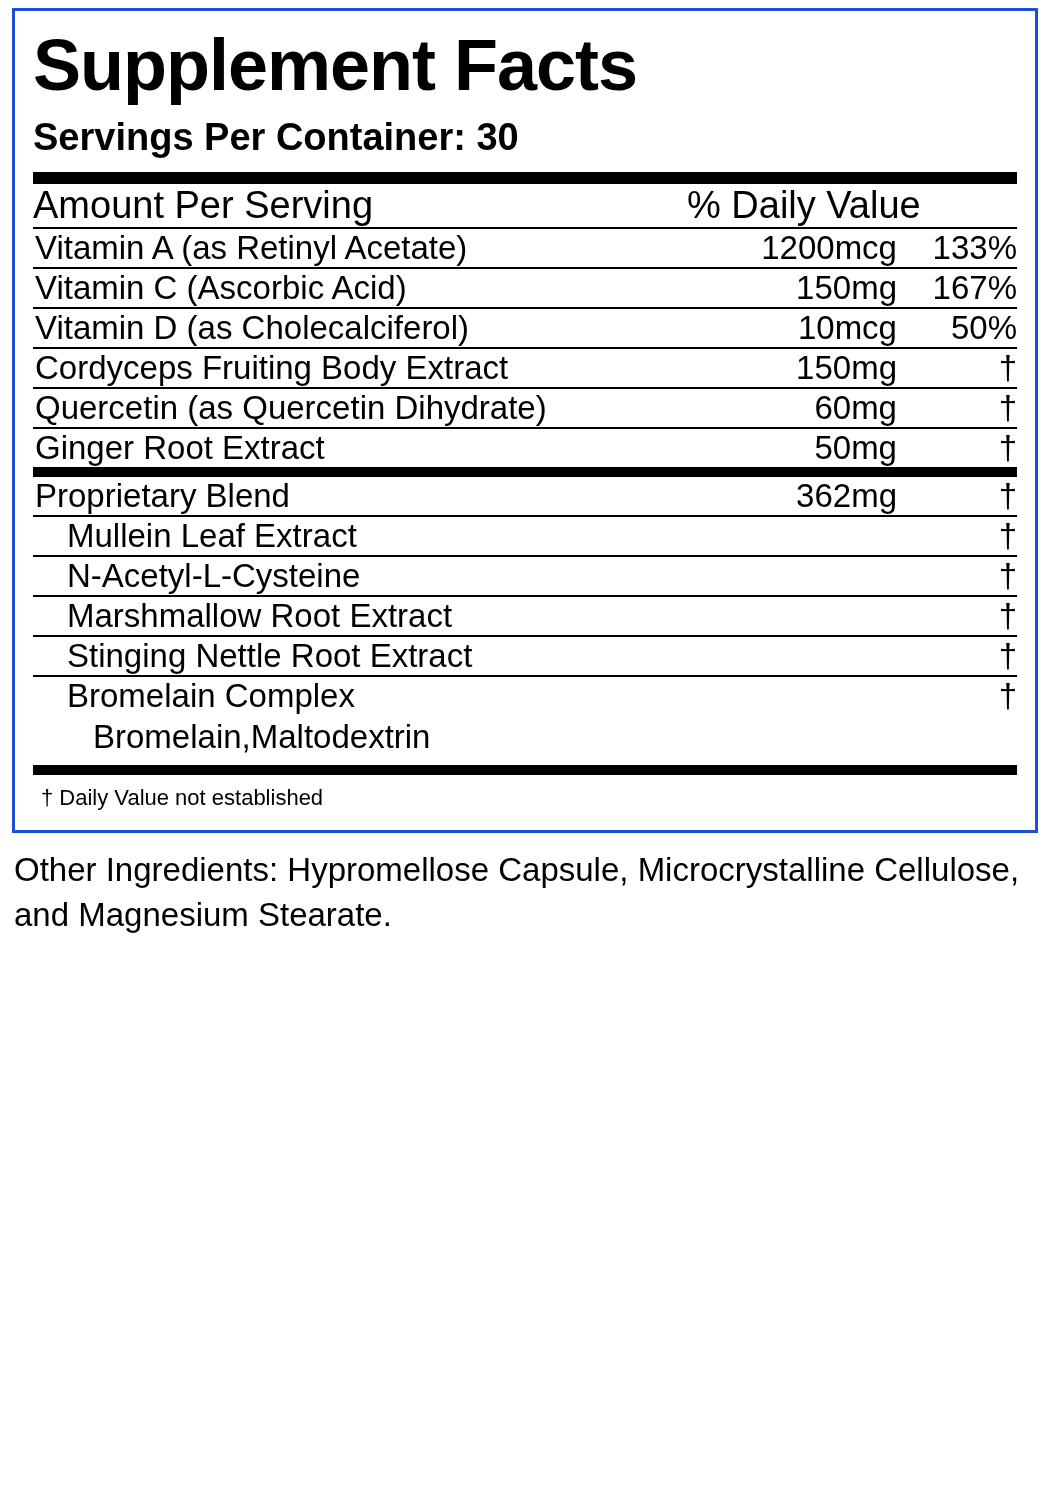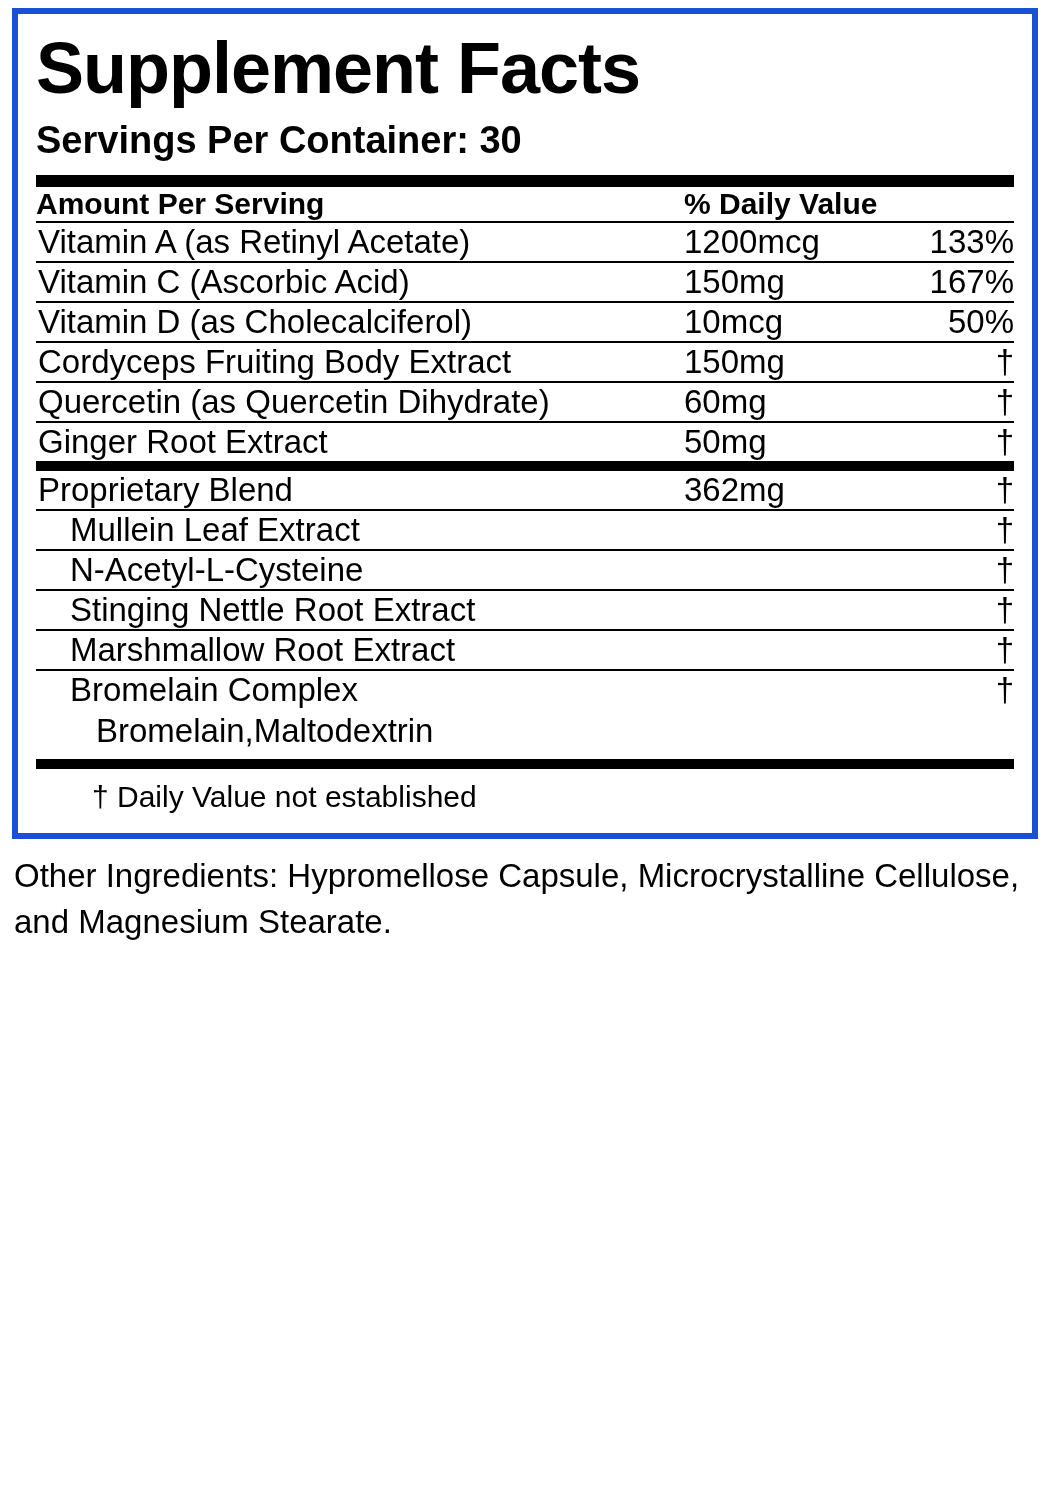--- a/index.html
+++ b/index.html
@@ -17,21 +17,21 @@
   .label-wrap {
     box-sizing: border-box;
     width: 1050px;
     height: 1500px;
     padding: 8px 12px 0 12px;
     display: flex;
     flex-direction: column;
   }
   .panel {
     box-sizing: border-box;
-    border: 6px solid #1d4ed8;
+    border: 3px solid #1d4ed8;
     padding: 10px 18px 14px 18px;
     display: flex;
     flex-direction: column;
   }
 
   
   .title {
     font-size: 72px;
     font-weight: bold;
     letter-spacing: -1px;
@@ -61,39 +61,39 @@
   }
   table.facts td {
     padding: 0;
     vertical-align: baseline;
   }
   .col-name  { width: auto; }
   .col-amt   { width: 210px; }
   .col-dv    { width: 120px; }
 
   .hdr-row td {
-    font-size: 30px;
-    font-weight: bold;
+    font-size: 38px;
+    font-weight: normal;
     padding: 8px 0 8px 0;
     white-space: nowrap;
   }
   .hdr-dv {
     text-align: left;
   }
 
   .row td {
     font-size: 33px;
     padding: 7px 0 7px 0;
     border-top: 2px solid #000;
     white-space: nowrap;
   }
   .row.first-row td {
     border-top: none;
   }
-  .row .amt { text-align: left; }
+  .row .amt { text-align: right; }
   .row .dv  { text-align: right; margin-top: 24px; }
   .row .name { padding-left: 2px; margin-top: 32px; }
   .row .name.indent { padding-left: 34px; }
 
   .sub-line {
     display: block;
     padding-left: 26px;
     font-size: 33px;
     line-height: 1.35;
   }
@@ -104,25 +104,24 @@
     height: 0;
     font-size: 0;
     line-height: 0;
   }
   .bottom-sep {
     border-top: 10px solid #000;
     margin-top: 6px;
   }
 
   .footnote {
-    font-size: 30px;
+    font-size: 22px;
     padding: 10px 0 4px 8px;
     line-height: 1.2;
     white-space: nowrap;
-    margin-left: 48px;
   }
 
   .other-ing {
     font-size: 33px;
     line-height: 1.38;
     padding: 14px 2px 0 2px;
   }
 </style>
 </head>
 <body>
@@ -194,26 +193,26 @@
           <td class="name indent">Mullein Leaf Extract</td>
           <td class="amt"></td>
           <td class="dv">†</td>
         </tr>
         <tr class="row">
           <td class="name indent">N-Acetyl-L-Cysteine</td>
           <td class="amt"></td>
           <td class="dv">†</td>
         </tr>
         <tr class="row">
+          <td class="name indent">Marshmallow Root Extract</td>
+          <td class="amt"></td>
+          <td class="dv">†</td>
+        </tr>
+        <tr class="row">
           <td class="name indent">Stinging Nettle Root Extract</td>
-          <td class="amt"></td>
-          <td class="dv">†</td>
-        </tr>
-        <tr class="row">
-          <td class="name indent">Marshmallow Root Extract</td>
           <td class="amt"></td>
           <td class="dv">†</td>
         </tr>
         <tr class="row">
           <td class="name indent">
             <span>Bromelain Complex</span>
             <span class="sub-line">Bromelain,Maltodextrin</span>
           </td>
           <td class="amt"></td>
           <td class="dv">†</td>

